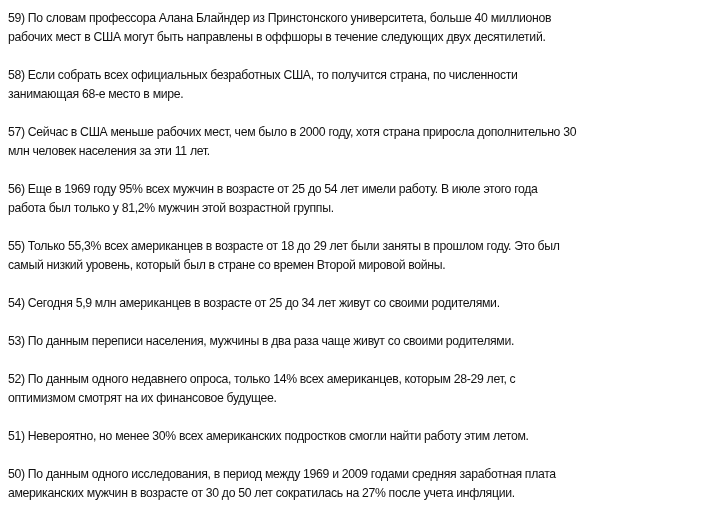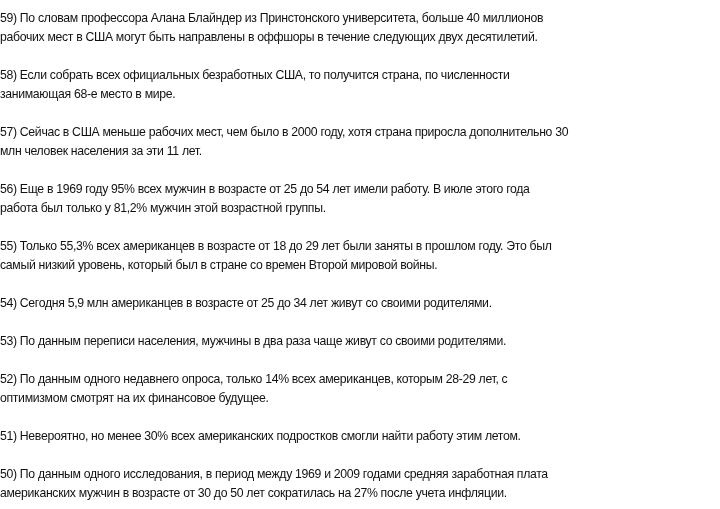--- a/index.html
+++ b/index.html
@@ -9,20 +9,21 @@
     }
     body {
       width: 720px;
       height: 509px;
       overflow: hidden;
     }
     .content {
       padding: 8px 0 0 0;
       width: 705px;
       box-sizing: border-box;
+      margin-left: 8px;
     }
     .fact {
       font-family: "Liberation Sans", sans-serif;
       font-size: 13.2px;
       line-height: 19px;
       color: #111111;
       margin: 0 0 19px 0;
       letter-spacing: -0.35px;
       transform: scaleX(0.93);
       transform-origin: left top;

